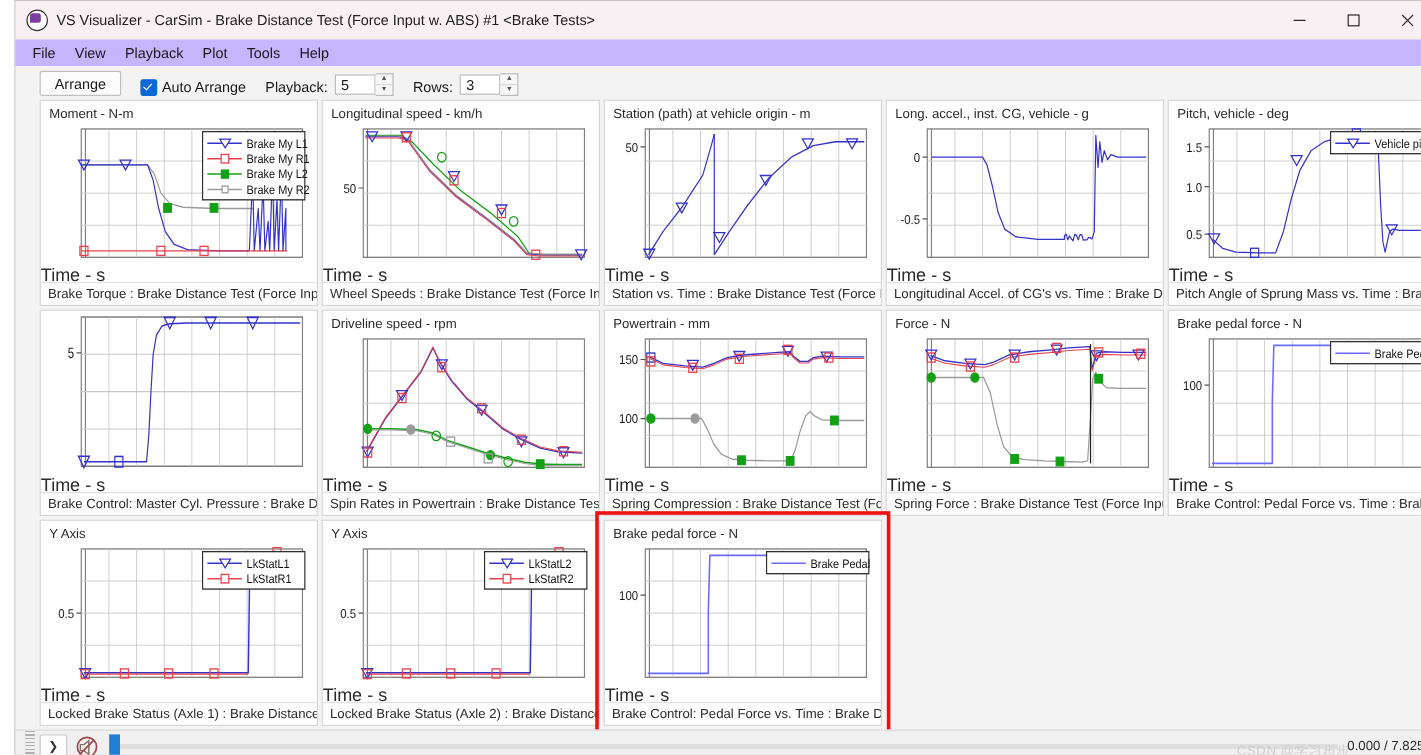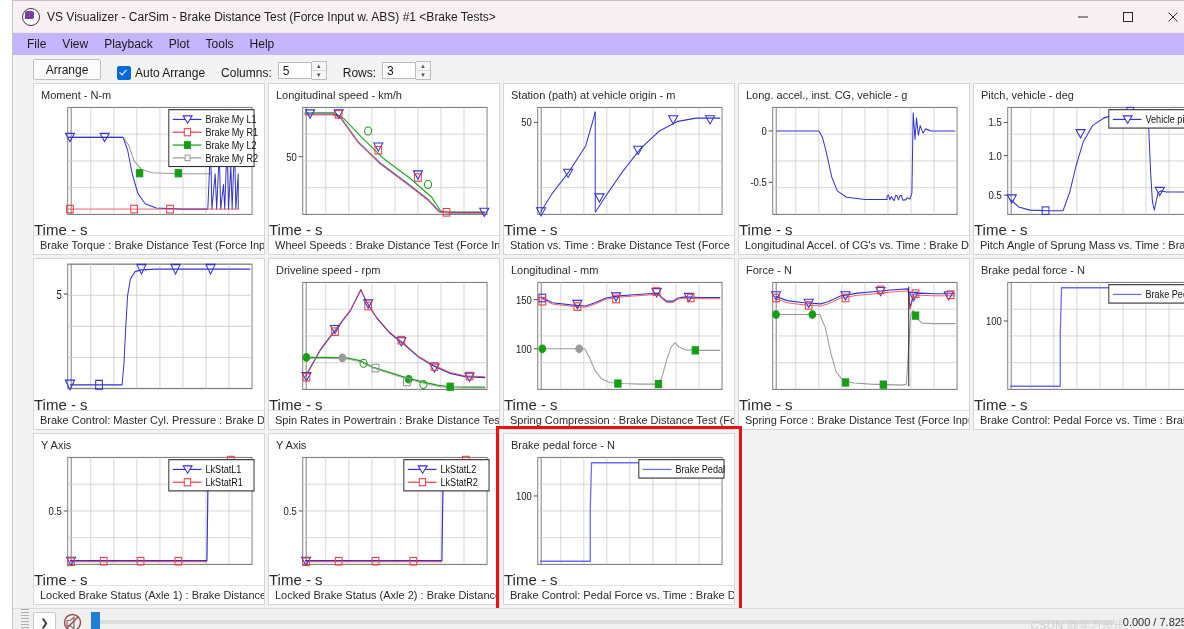--- a/index.html
+++ b/index.html
@@ -246,21 +246,21 @@
     <div class="menu-item">Tools</div>
     <div class="menu-item">Help</div>
   </div>
 
   <div id="toolbar">
     <div id="arrange-button">Arrange</div>
     <div id="auto-arrange-wrap">
       <div id="auto-arrange-check"></div>
       <span>Auto Arrange</span>
     </div>
-    <span class="spin-label">Columns:</span>
+    <span class="spin-label">Playback:</span>
     <div class="spin-group">
       <div class="spin-box">5</div>
       <div class="spin-arrows">
         <div>▲</div>
         <div>▼</div>
       </div>
     </div>
     <span class="spin-label">Rows:</span>
     <div class="spin-group">
       <div class="spin-box">3</div>
@@ -524,21 +524,21 @@
               <circle cx="136.95" cy="90.88" r="3.4" fill="#14a014" stroke="#14a014" stroke-width="1"></circle>
               <rect x="131.68999999999997" y="89.88" width="6.8" height="6.8" fill="none" stroke="#9a9a9a" stroke-width="1"></rect>
               <circle cx="151.82999999999998" cy="95.67999999999999" r="3.6" fill="none" stroke="#14a014" stroke-width="1"></circle>
               <rect x="175.60000000000002" y="94.39999999999999" width="6.4" height="6.4" fill="#14a014" stroke="#14a014" stroke-width="1"></rect>
      </svg>
           </div>
           <div class="plot-xtitle">Time - s</div>
           <div class="plot-caption">Spin Rates in Powertrain : Brake Distance Test (</div>
         </div>
         <div class="plot-panel">
-          <div class="plot-ytitle">Longitudinal - mm</div>
+          <div class="plot-ytitle">Powertrain - mm</div>
           <div class="plot-canvas-wrap">
             <svg class="plot-svg" viewBox="0 0 222 105" preserveAspectRatio="none">
        <rect x="30" y="4" width="186" height="96" fill="#ffffff" stroke="#808080" stroke-width="1"></rect>
        <line x1="33.5" y1="4" x2="33.5" y2="100" stroke="#808080" stroke-width="1"></line>
        <line x1="53.25" y1="4" x2="53.25" y2="100" stroke="#c8c8c8" stroke-width="0.7"></line>
               <line x1="76.5" y1="4" x2="76.5" y2="100" stroke="#c8c8c8" stroke-width="0.7"></line>
               <line x1="99.75" y1="4" x2="99.75" y2="100" stroke="#c8c8c8" stroke-width="0.7"></line>
               <line x1="123" y1="4" x2="123" y2="100" stroke="#c8c8c8" stroke-width="0.7"></line>
               <line x1="146.25" y1="4" x2="146.25" y2="100" stroke="#c8c8c8" stroke-width="0.7"></line>
               <line x1="169.5" y1="4" x2="169.5" y2="100" stroke="#c8c8c8" stroke-width="0.7"></line>

